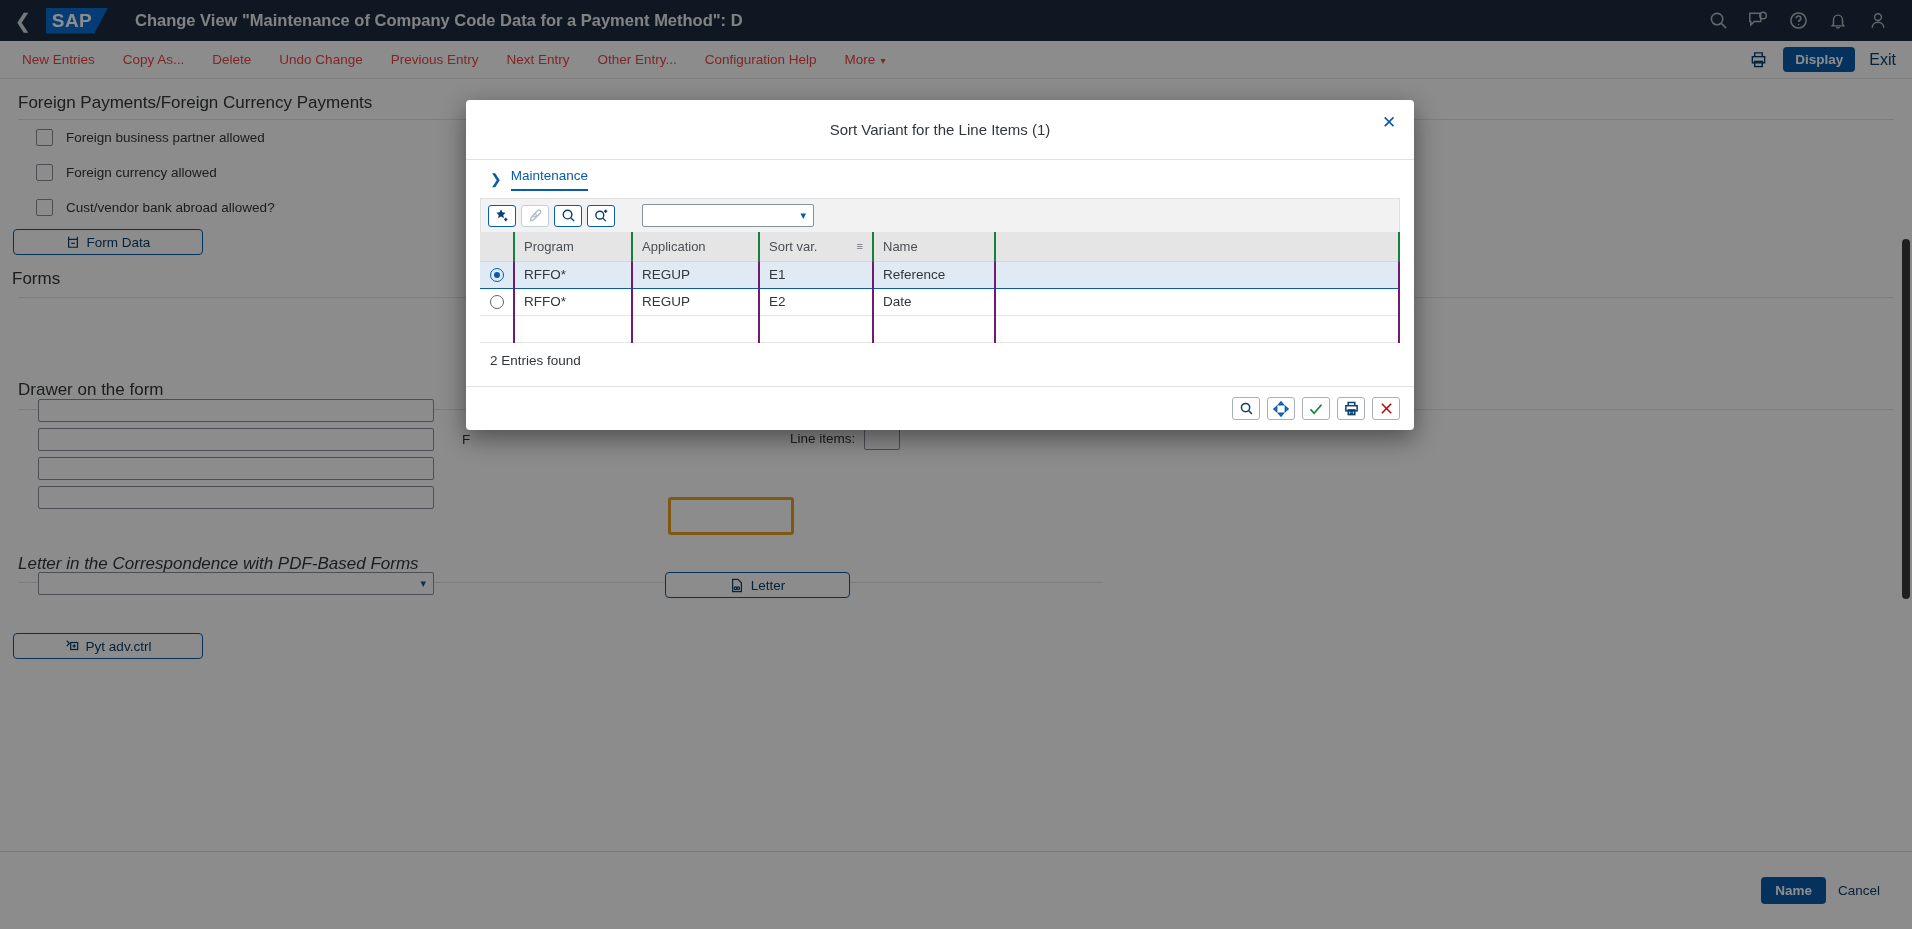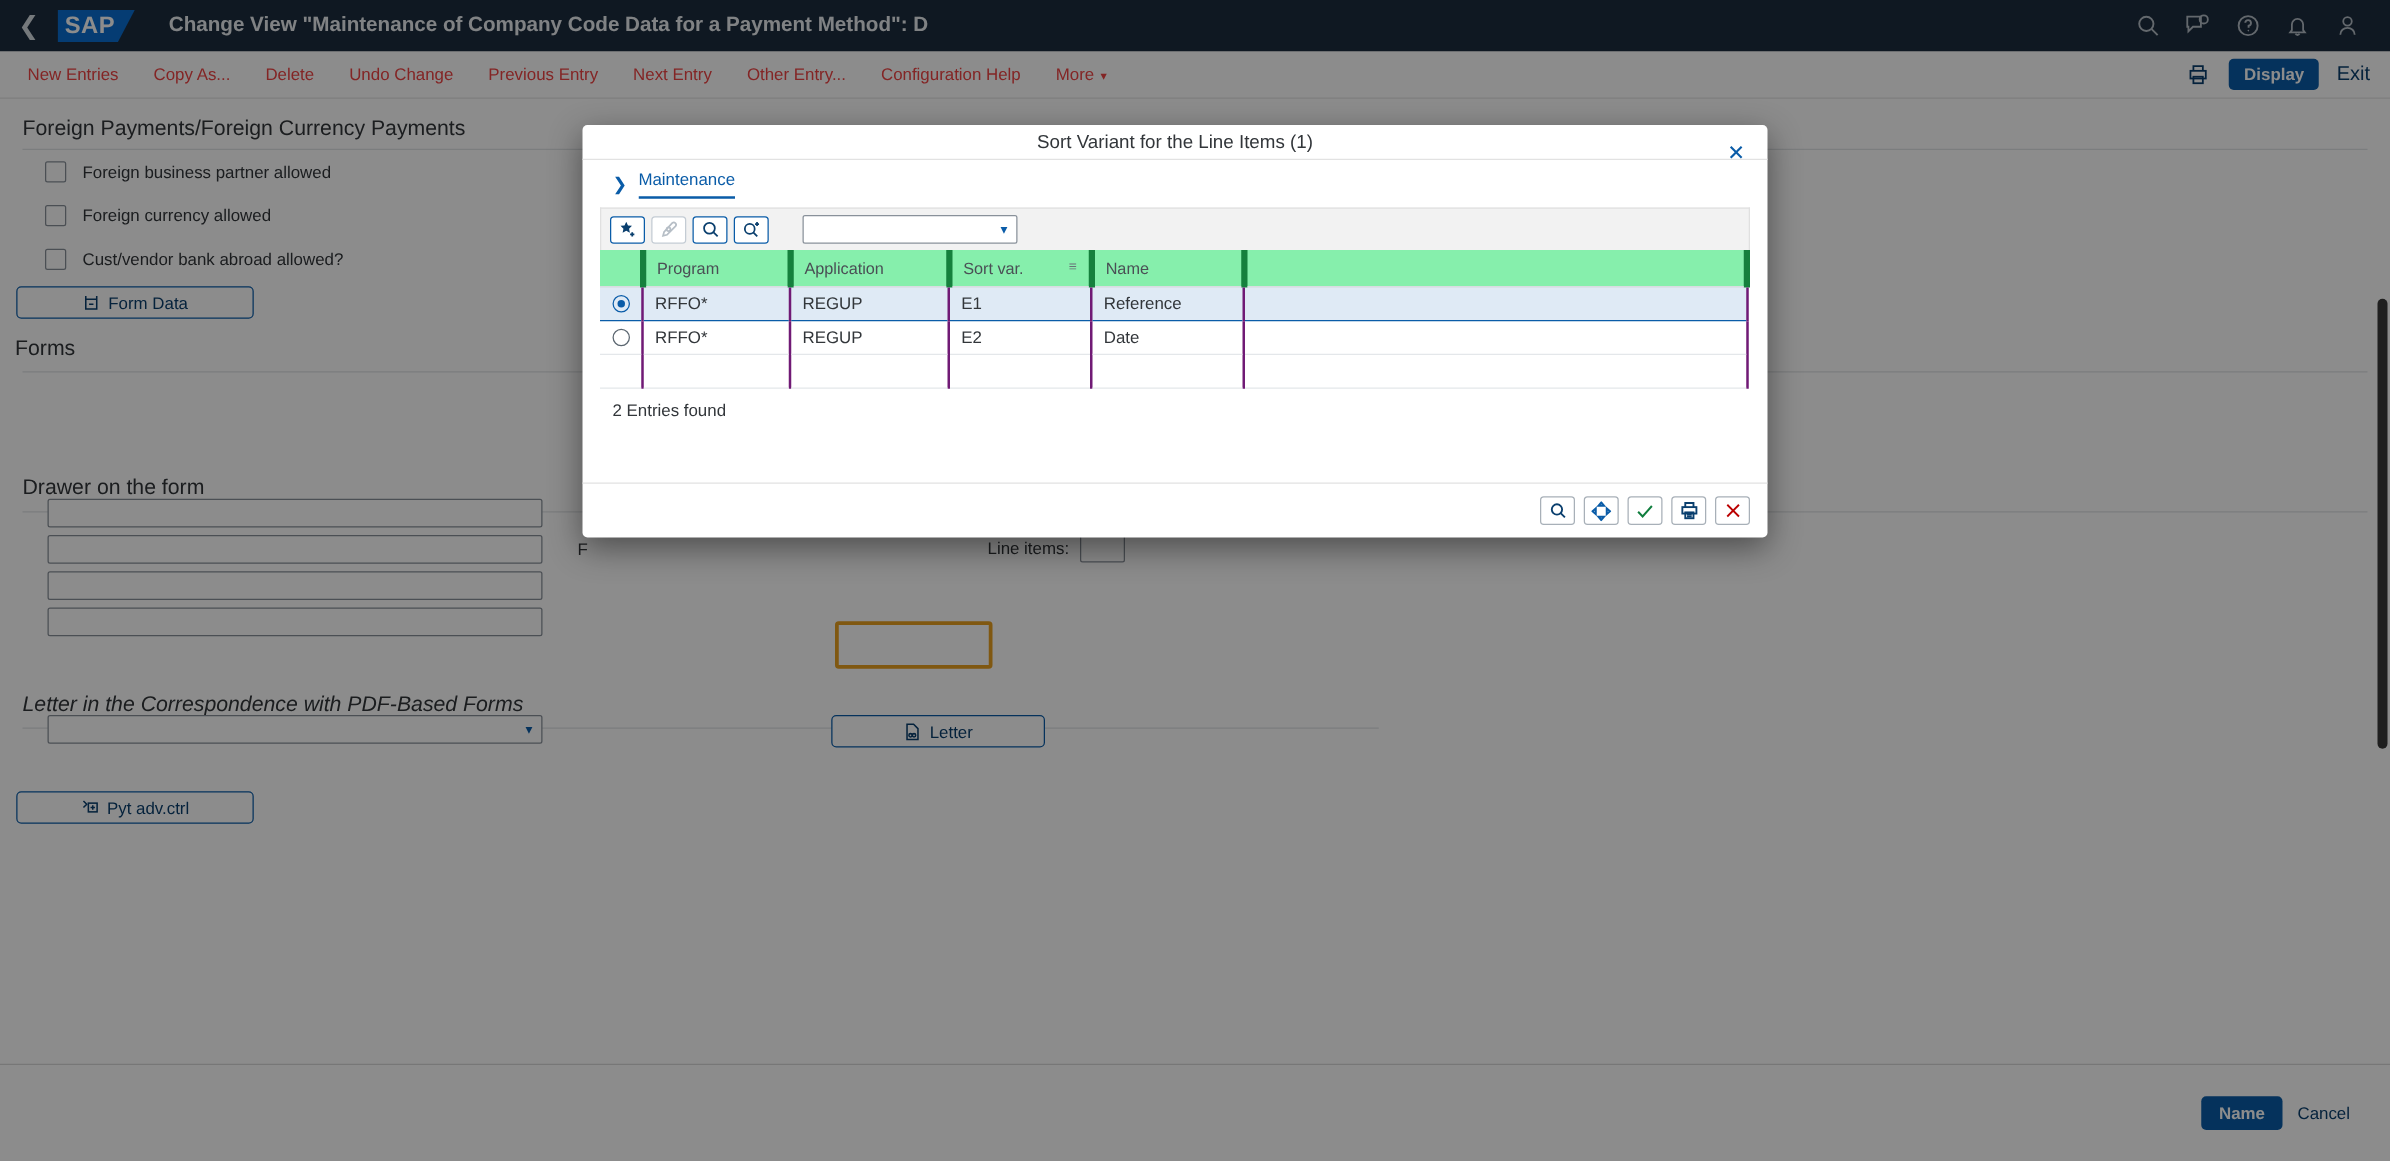--- a/index.html
+++ b/index.html
@@ -107,21 +107,21 @@
   .vscroll .thumb { position:absolute; left:2px; top:160px; width:8px; height:360px; background:#3a3a3a; border-radius:4px; }
 
   
   .dialog {
     position:absolute; left:466px; top:100px; width:948px; height:330px;
     background:#fff; border-radius:4px; z-index:60;
     box-shadow:0 8px 26px rgba(0,0,0,0.45);
     display:flex; flex-direction:column;
   }
   .dlg-head {
-    height:28px; display:flex; align-items:center; justify-content:center;
+    height:60px; display:flex; align-items:center; justify-content:center;
     position:relative; border-bottom:1px solid #e2e2e2;
   }
   .dlg-title { font-size:15px; color:#32363a; }
   .dlg-close { position:absolute; right:14px; top:11px; width:22px; height:22px;
     display:flex; align-items:center; justify-content:center; color:#0a5ca8;
     font-size:17px; cursor:pointer; }
 
   .dlg-body { flex:1; padding:0 14px; position:relative; }
 
   .restrict-row { display:flex; align-items:center; height:38px; padding-left:10px; }
@@ -141,23 +141,23 @@
   .tbtn.disabled svg { stroke:#b6bec6; }
   .filter-sel {
     margin-left:22px; width:172px; height:23px; border:1px solid #89919a; background:#fff;
     border-radius:2px; display:flex; align-items:center; justify-content:flex-end;
     padding-right:7px; cursor:pointer;
   }
   .filter-sel .dn { color:#0a5ca8; font-size:11px; }
 
   table.grid { width:100%; border-collapse:collapse; table-layout:fixed; }
   table.grid th {
-    background:#86efac; font-weight:normal; font-size:13px; color:#4a4f55;
+    background:#e5e5e5; font-weight:normal; font-size:13px; color:#4a4f55;
     text-align:left; height:29px; padding:0 9px;
-    border-bottom:1px solid #d4d8dc; border-right:5px solid #15803d;
+    border-bottom:1px solid #d4d8dc; border-right:2px solid #15803d;
   }
   table.grid td {
     font-size:13.5px; color:#32363a; height:27px; padding:0 9px;
     border-bottom:1px solid #e4e7ea; border-right:2px solid #701a75;
   }
   tr.selected td { background:#dfeaf5; border-bottom:1px solid #0a5ca8; }
   .radio-cell { width:34px; text-align:center; padding:0 !important; }
   .radio {
     width:14px; height:14px; border-radius:50%; border:1px solid #5b6670;
     display:inline-block; position:relative; cursor:pointer; vertical-align:middle;
@@ -298,21 +298,21 @@
       <div class="fieldlabel">Line items:</div>
       <input class="inp inp-sm" style="">
     </div>
 
     <div class="sec-title" style="position:absolute; left:0; top:461px;font-style:italic;">Letter in the Correspondence with PDF-Based Forms</div>
     <div class="sec-rule" style="position:absolute; left:0; width:1085px; top:503px;"></div>
     <div class="sel" style="position:absolute; left:38px; top:493px; width:396px;">
       <span></span>
       <span class="dn">▾</span>
     </div>
-    <div class="ghost-btn" style="position:absolute; left:665px; top:493px; width:171px;">
+    <div class="ghost-btn" style="position:absolute; left:665px; top:493px; width:185px;">
       <svg width="14" height="15" viewBox="0 0 16 17">
           <path d="M3 1.5h6l4 4v10H3z"></path>
           <circle cx="6.2" cy="11.6" r="1.5"></circle>
           <circle cx="9.4" cy="11.6" r="1.5"></circle>
         </svg>
       <span>Letter</span>
     </div>
 
     <div class="ghost-btn" style="position:absolute; left:13px; top:554px; width:190px;">
       <svg width="14" height="14" viewBox="0 0 16 16">

